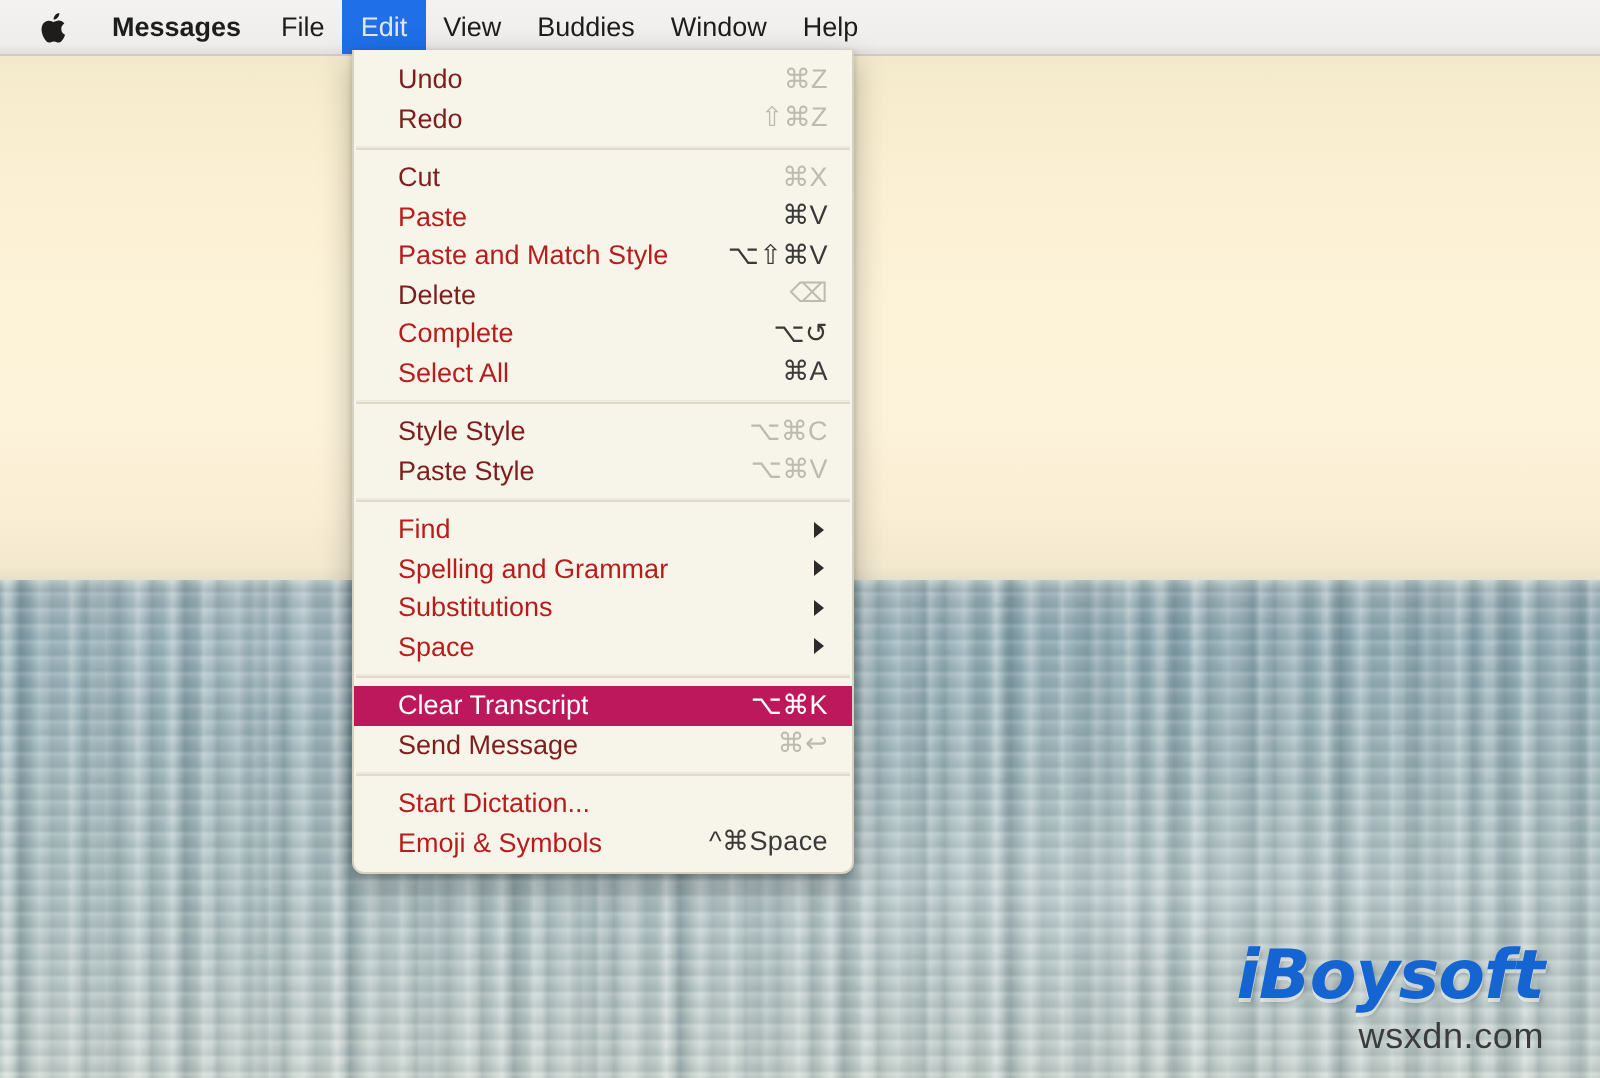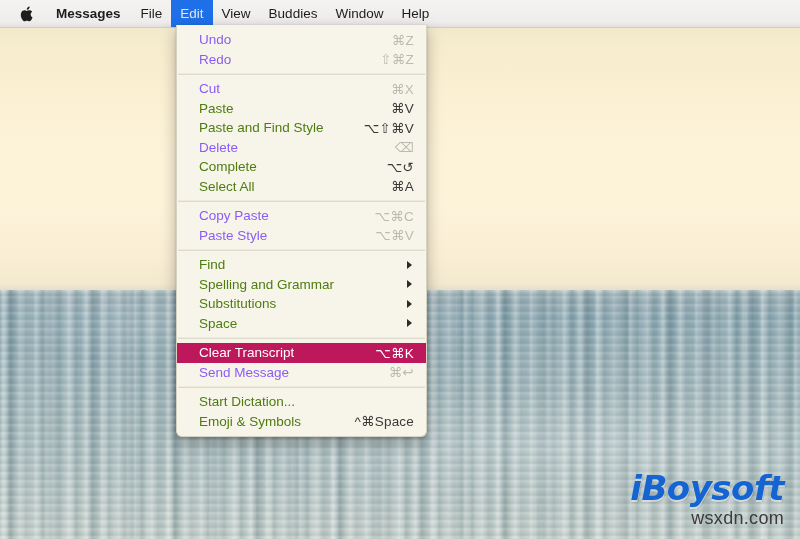--- a/index.html
+++ b/index.html
@@ -159,23 +159,23 @@
     overflow: hidden;
     text-overflow: ellipsis;
   }
   .menu-row .spacer { flex: 1 1 auto; min-width: 10px; }
   .menu-row .shortcut {
     flex: 0 0 auto;
     text-align: right;
     letter-spacing: 0.2px;
     font-family: "Liberation Sans", "DejaVu Sans", sans-serif;
   }
-  .menu-row.enabled .label { color: #4d7c0f; }
+  .menu-row.enabled .label { color: #b91c1c; }
   .menu-row.enabled .shortcut { color: #3a3a38; }
-  .menu-row.disabled .label { color: #8b5cf6; }
+  .menu-row.disabled .label { color: #7f1d1d; }
   .menu-row.disabled .shortcut { color: #bdbbb0; }
   .menu-row.highlighted {
     background: #be185d;
   }
   .menu-row.highlighted .label,
   .menu-row.highlighted .shortcut { color: #ffffff; }
   .submenu-arrow {
     flex: 0 0 auto;
     width: 0; height: 0;
     border-left: 5px solid #2b2b2b;
@@ -186,21 +186,21 @@
   .menu-sep {
     height: 1px;
     background: #dedbcc;
     margin: 4px 1px 4px 1px;
     border-top: 1px solid #eeebdd;
   }
 
   
   #watermark {
     position: absolute;
-    right: 16px;
+    right: 28px;
     bottom: 10px;
     z-index: 15;
     text-align: right;
     user-select: none;
   }
   #wm-logo {
     font-family: "DejaVu Sans", sans-serif;
     font-weight: bold;
     font-style: italic;
     font-size: 34px;
@@ -278,42 +278,42 @@
       <span class="label">Cut</span>
       <span class="spacer"></span>
       <span class="shortcut">⌘X</span>
     </div>
     <div class="menu-row enabled">
       <span class="label">Paste</span>
       <span class="spacer"></span>
       <span class="shortcut">⌘V</span>
     </div>
     <div class="menu-row enabled">
-      <span class="label">Paste and Find Style</span>
+      <span class="label">Paste and Match Style</span>
       <span class="spacer"></span>
       <span class="shortcut">⌥⇧⌘V</span>
     </div>
     <div class="menu-row disabled">
       <span class="label">Delete</span>
       <span class="spacer"></span>
       <span class="shortcut">⌫</span>
     </div>
     <div class="menu-row enabled">
       <span class="label">Complete</span>
       <span class="spacer"></span>
       <span class="shortcut">⌥↺</span>
     </div>
     <div class="menu-row enabled">
       <span class="label">Select All</span>
       <span class="spacer"></span>
       <span class="shortcut">⌘A</span>
     </div>
     <div class="menu-sep"></div>
     <div class="menu-row disabled">
-      <span class="label">Copy Paste</span>
+      <span class="label">Style Style</span>
       <span class="spacer"></span>
       <span class="shortcut">⌥⌘C</span>
     </div>
     <div class="menu-row disabled">
       <span class="label">Paste Style</span>
       <span class="spacer"></span>
       <span class="shortcut">⌥⌘V</span>
     </div>
     <div class="menu-sep"></div>
     <div class="menu-row enabled">

